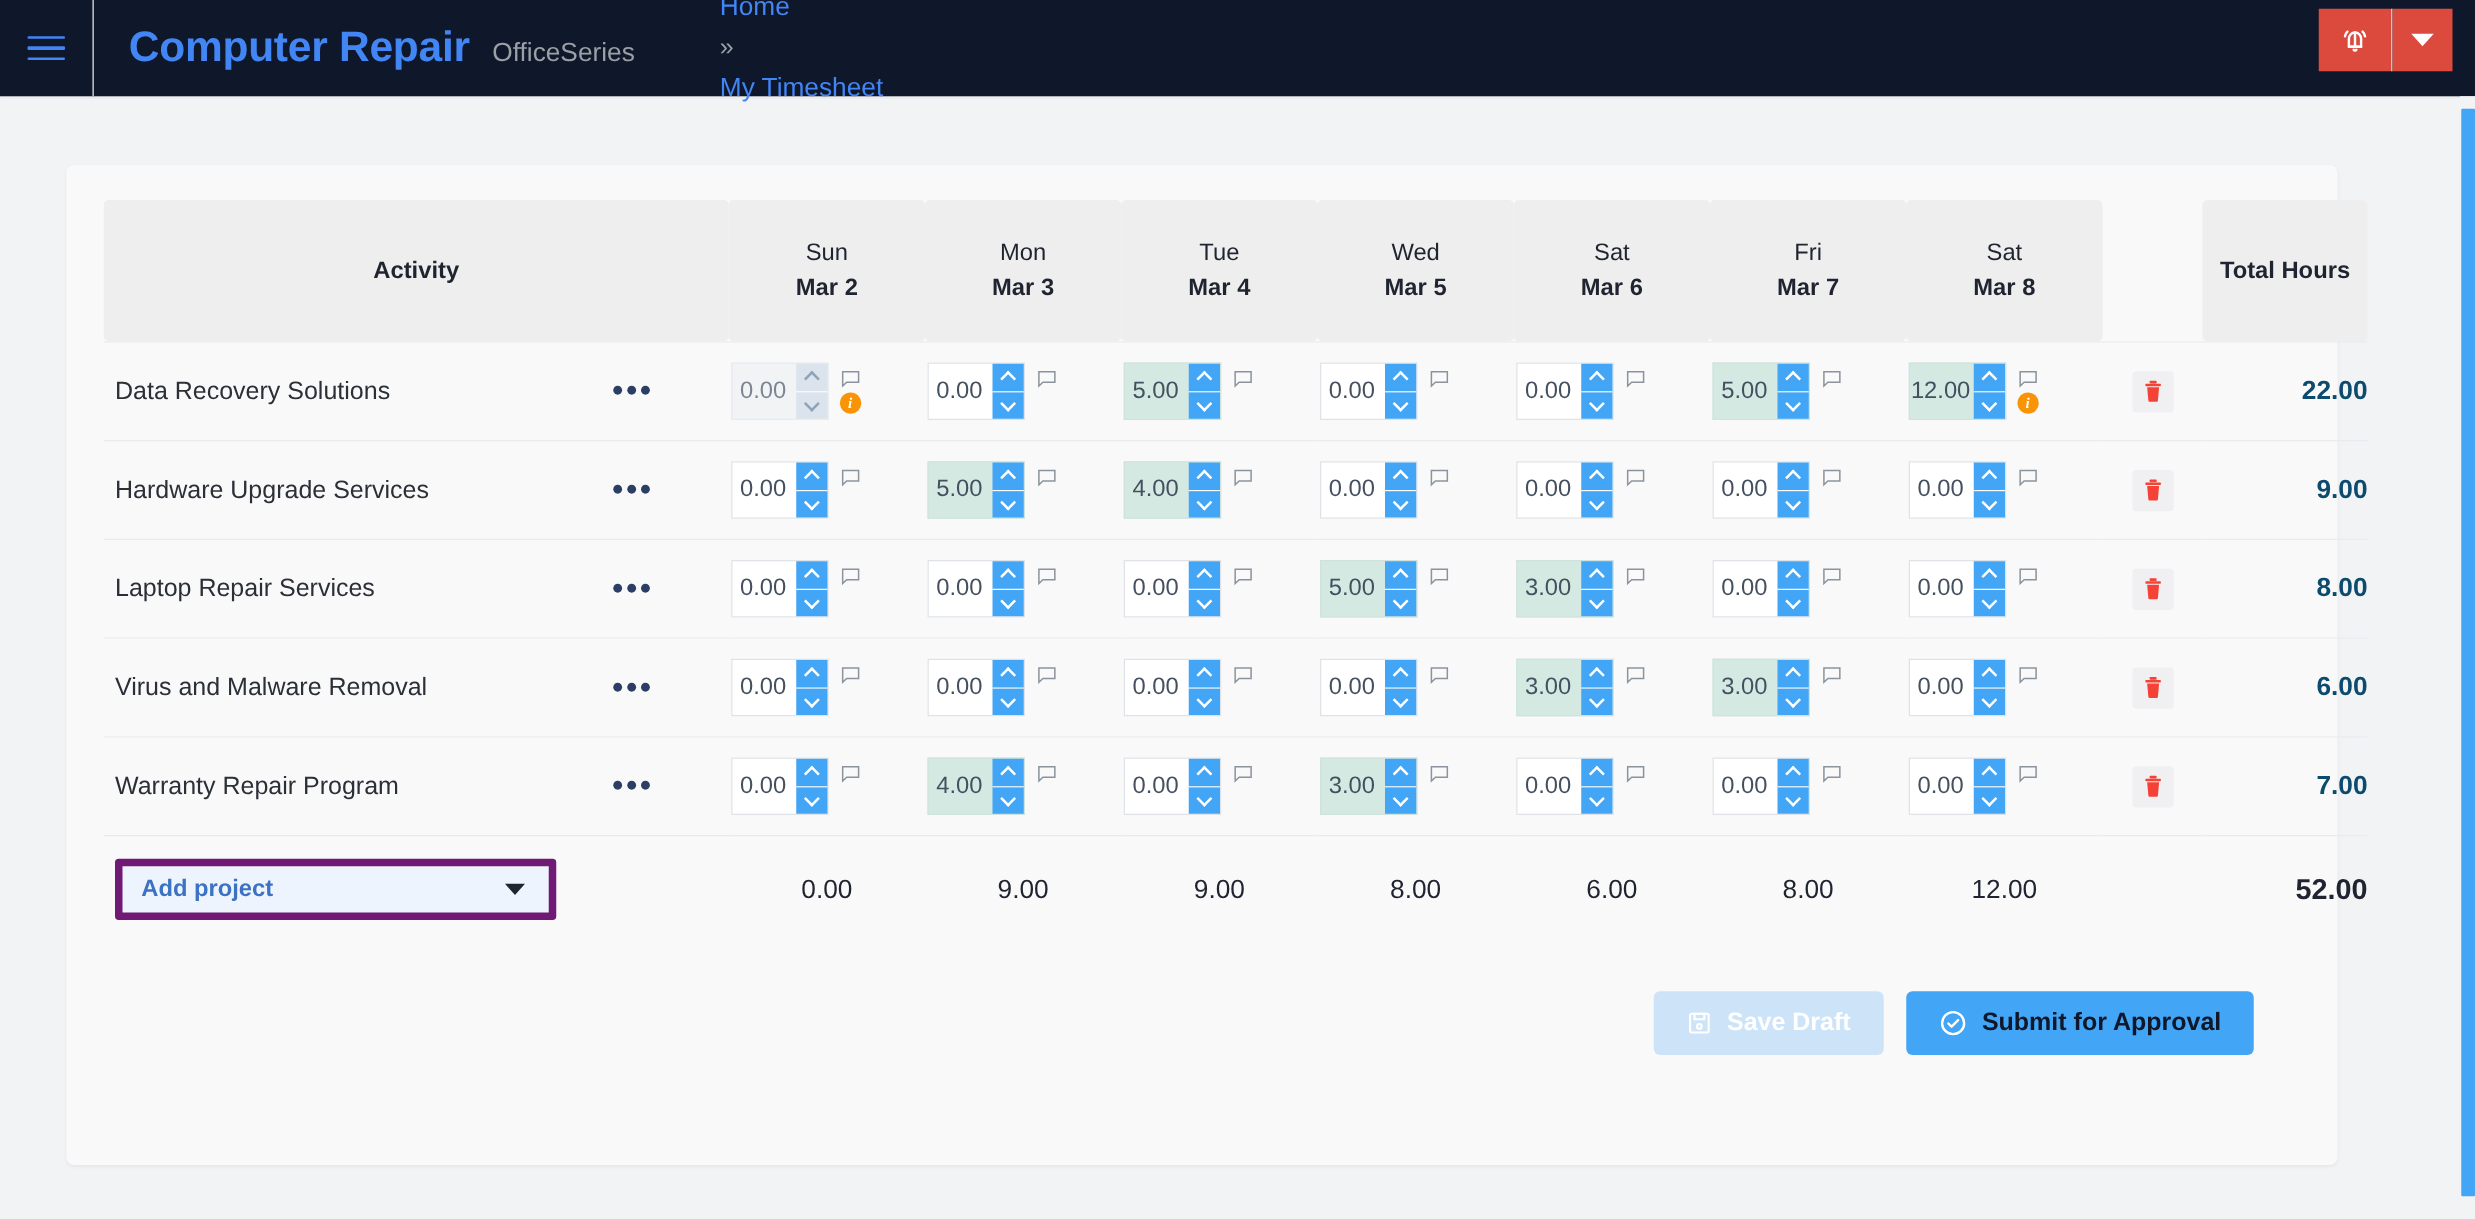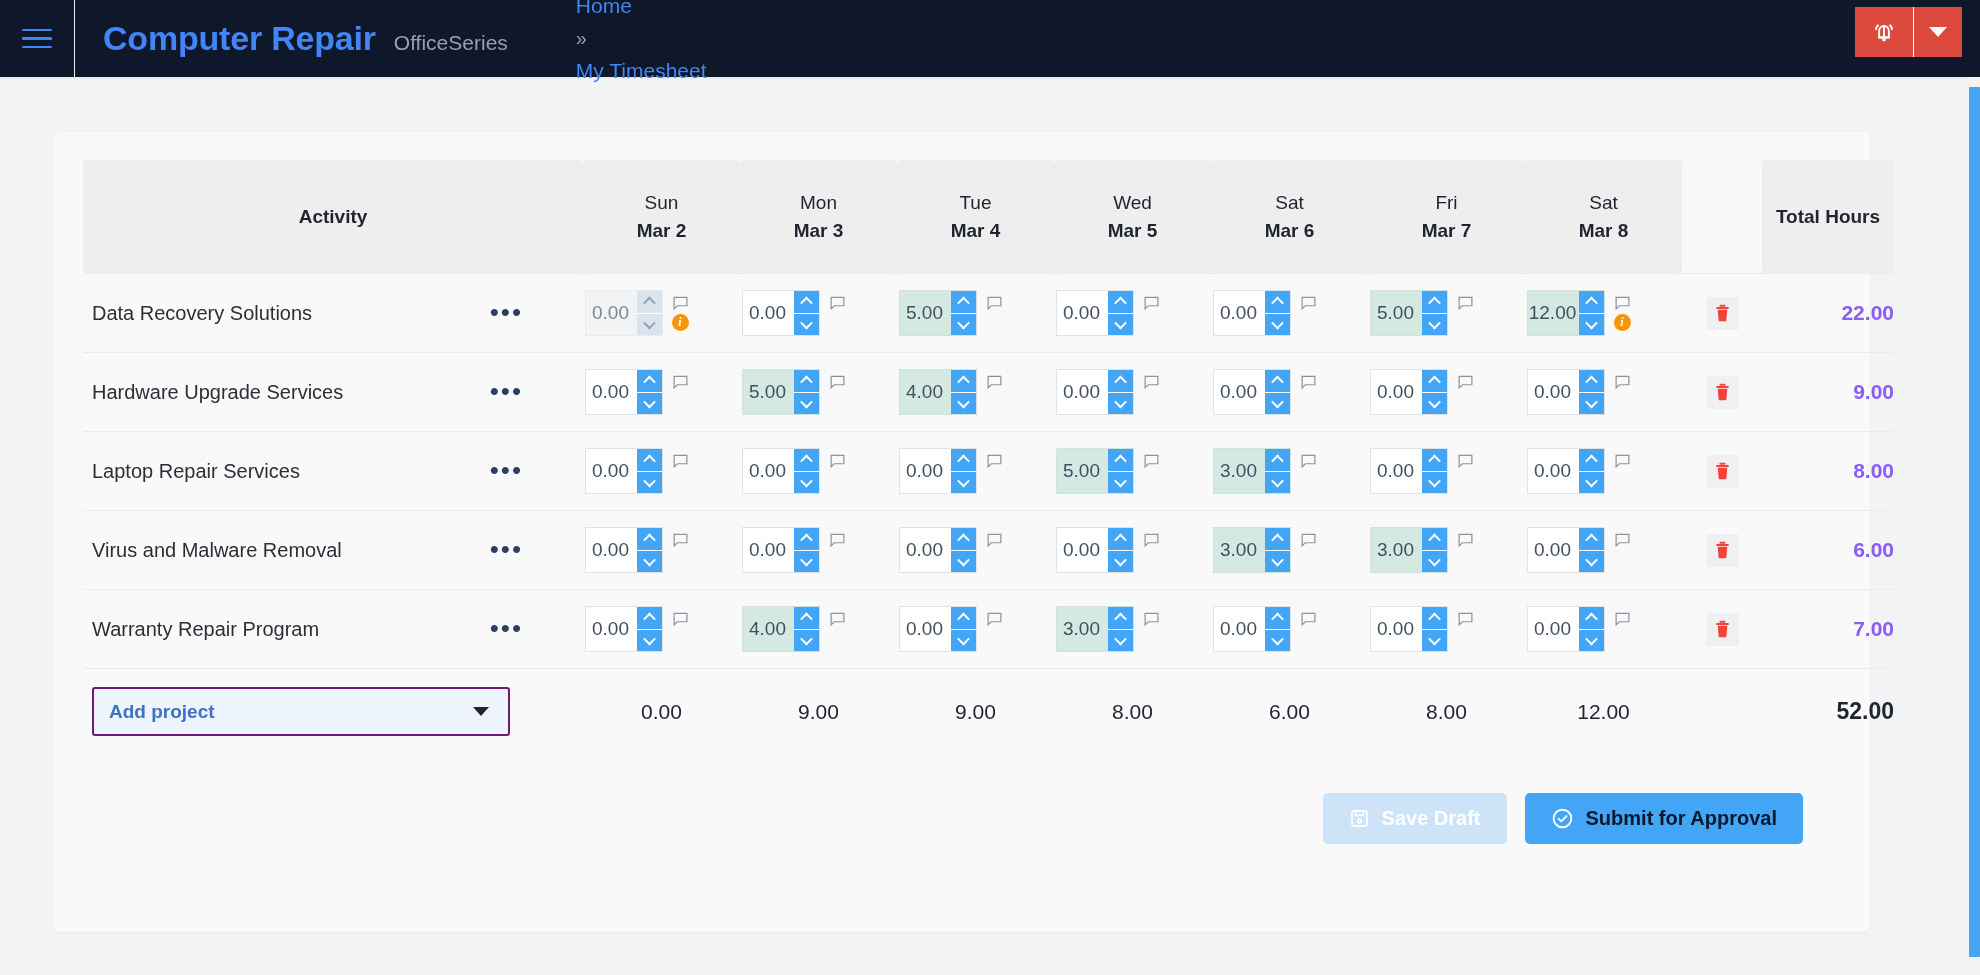--- a/index.html
+++ b/index.html
@@ -308,36 +308,36 @@
     display: flex;
     align-items: center;
     justify-content: center;
     cursor: pointer;
   }
 
   .row-total {
     text-align: right;
     font-size: 21px;
     font-weight: bold;
-    color: #8b5cf6;
+    color: #0c4a6e;
     padding-right: 14px;
   }
 
   
   tr.totals-row td {
     border-top: 1px solid #e9ebee;
     height: 86px;
     vertical-align: middle;
   }
   .addproj-wrap { padding-left: 9px; }
   .add-project {
-    width: 418px;
+    width: 353px;
     height: 49px;
     background: #eef4fd;
-    border: 2px solid #701a75;
+    border: 6px solid #701a75;
     border-radius: 3px;
     display: flex;
     align-items: center;
     justify-content: space-between;
     padding: 0 19px 0 15px;
     cursor: pointer;
   }
   .add-project-label {
     font-size: 19px;
     font-weight: bold;

